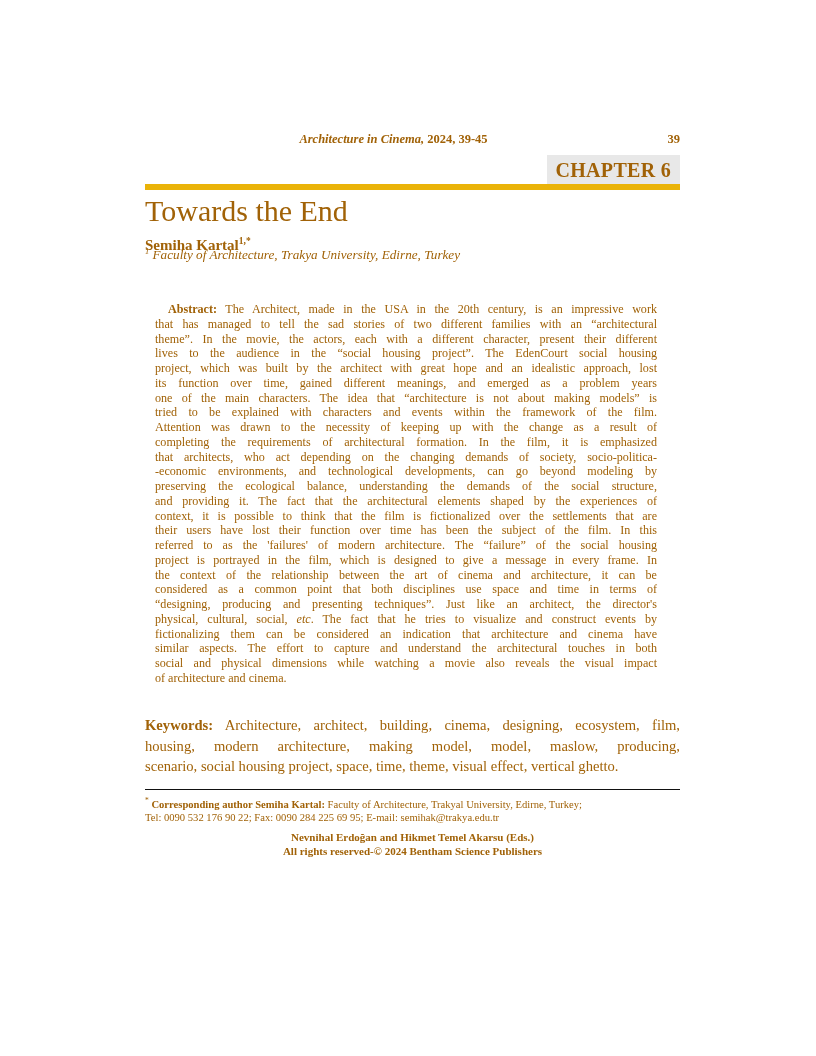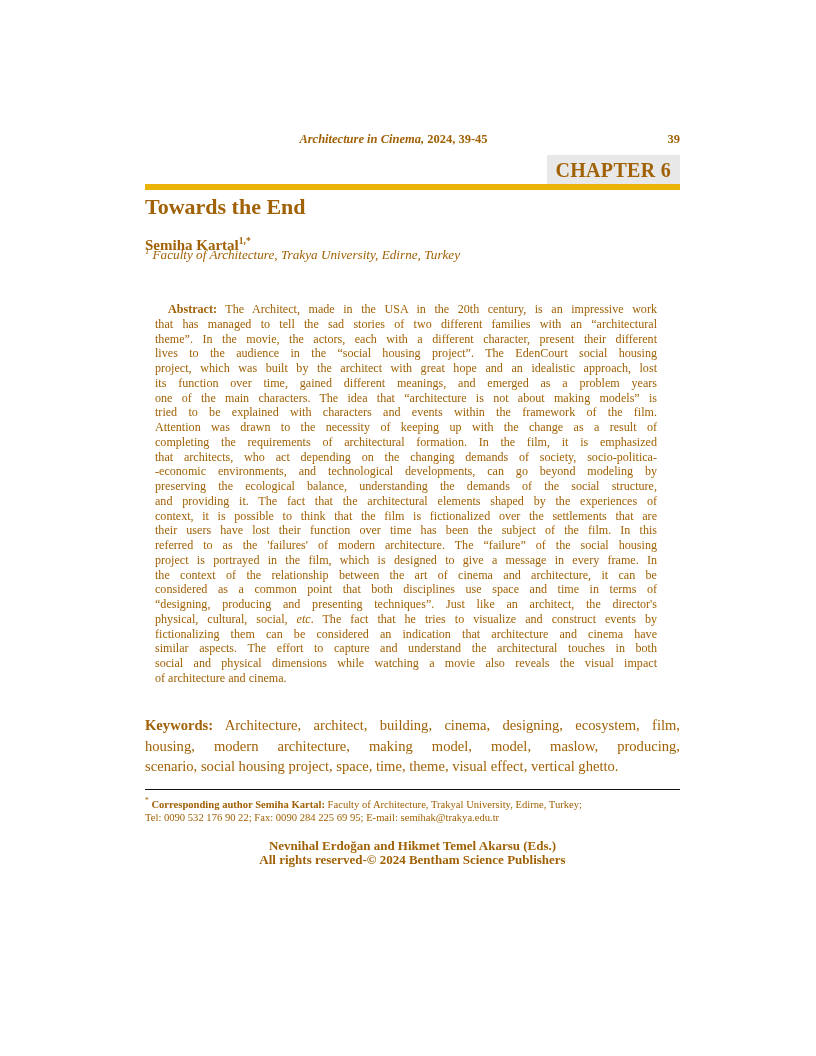--- a/index.html
+++ b/index.html
@@ -10,21 +10,21 @@
   .header-row{position:absolute;top:132px;left:0;right:0;height:16px;font-size:12.5px;font-weight:bold;}
   .running-head{text-align:center;padding-right:38px;white-space:nowrap;}
   .running-head .it{font-style:italic;}
   .page-number{position:absolute;right:0;top:0;}
 
   .chapter-rule{position:absolute;top:155px;left:0;width:535px;text-align:right;
                 border-bottom:6px solid #eab308;line-height:0;}
   .chapter-badge{display:inline-block;background:#e8e8e8;font-size:20px;font-weight:bold;
                  line-height:24px;padding:3px 9px 2px 9px;letter-spacing:.3px;}
 
-  .title{position:absolute;top:194px;left:0;margin:0;font-size:22px;font-weight:bold;white-space:nowrap;}
+  .title{position:absolute;top:194px;left:0;margin:0;font-size:30px;font-weight:normal;white-space:nowrap;}
 
   .author{position:absolute;top:236px;left:0;font-size:15px;font-weight:bold;white-space:nowrap;}
   .author sup{font-size:9.5px;}
 
   .affiliation{position:absolute;top:246px;left:0;font-size:13.2px;font-style:italic;white-space:nowrap;}
   .affiliation sup{font-size:8.5px;}
 
   .abstract{position:absolute;top:302px;left:10px;width:502px;font-size:12.1px;line-height:14.75px;}
   .abstract .first{text-indent:13px;}
   .jline{text-align:justify;text-align-last:justify;}
@@ -35,21 +35,21 @@
   .keywords{position:absolute;top:715px;left:0;width:535px;font-size:14.6px;line-height:20.5px;}
   .keywords b{font-weight:bold;}
 
   .foot-rule{position:absolute;top:789px;left:0;width:535px;border-top:1.5px solid #111;}
 
   .footnote{position:absolute;top:794px;left:0;width:535px;font-size:10.6px;line-height:13px;}
   .footnote sup{font-size:7.5px;}
   .footnote b{font-weight:bold;}
 
   .publisher{position:absolute;top:831px;left:0;width:535px;text-align:center;
-             font-size:13px;font-weight:bold;line-height:13.5px;margin-top:8px;}
+             font-size:11px;font-weight:bold;line-height:13.5px;}
 </style>
 </head>
 <body>
 
 <div class="page">
   <div class="col">
 
     <div class="header-row">
       <div class="running-head">
         <span class="it">Architecture in Cinema,</span><span> 2024, 39-45</span>

